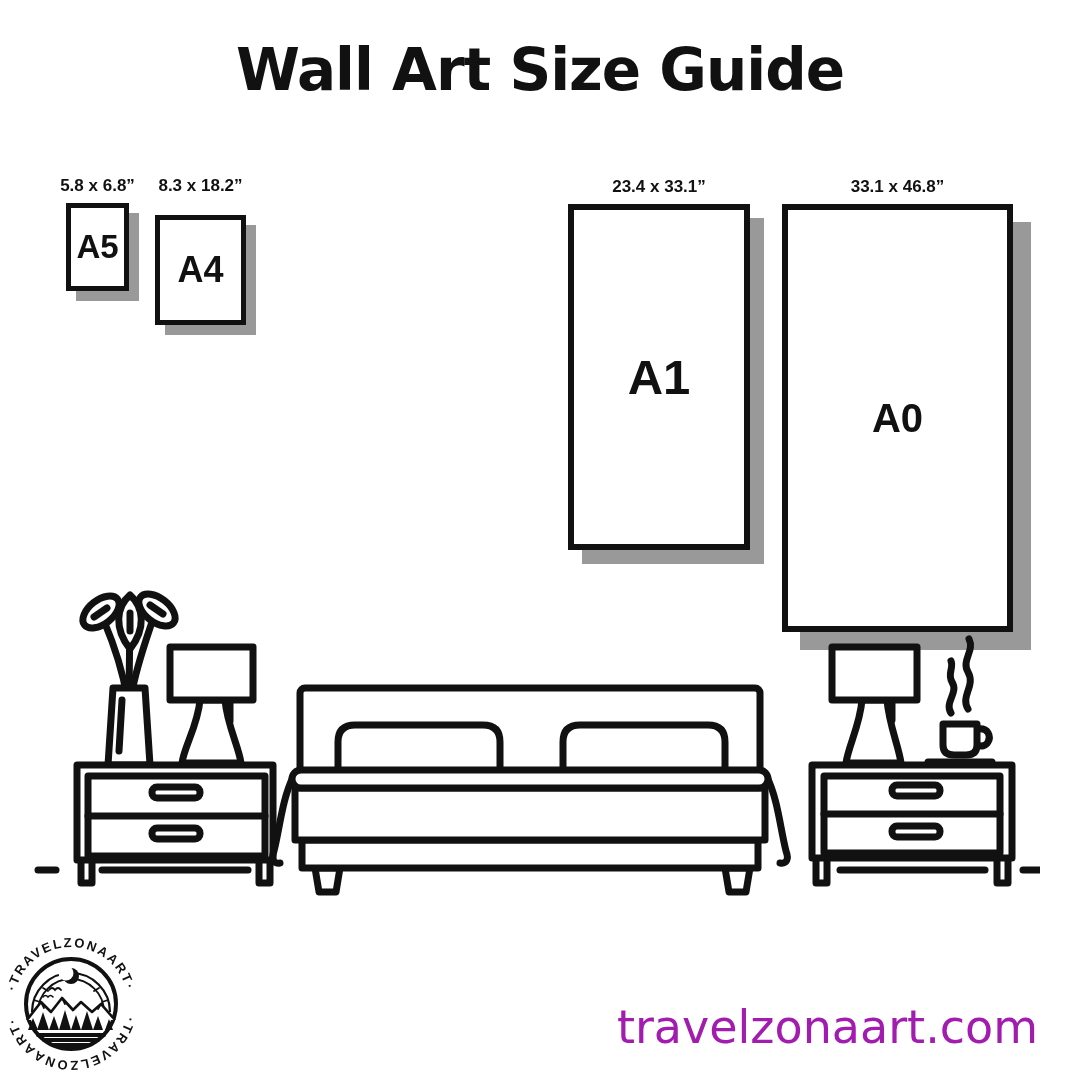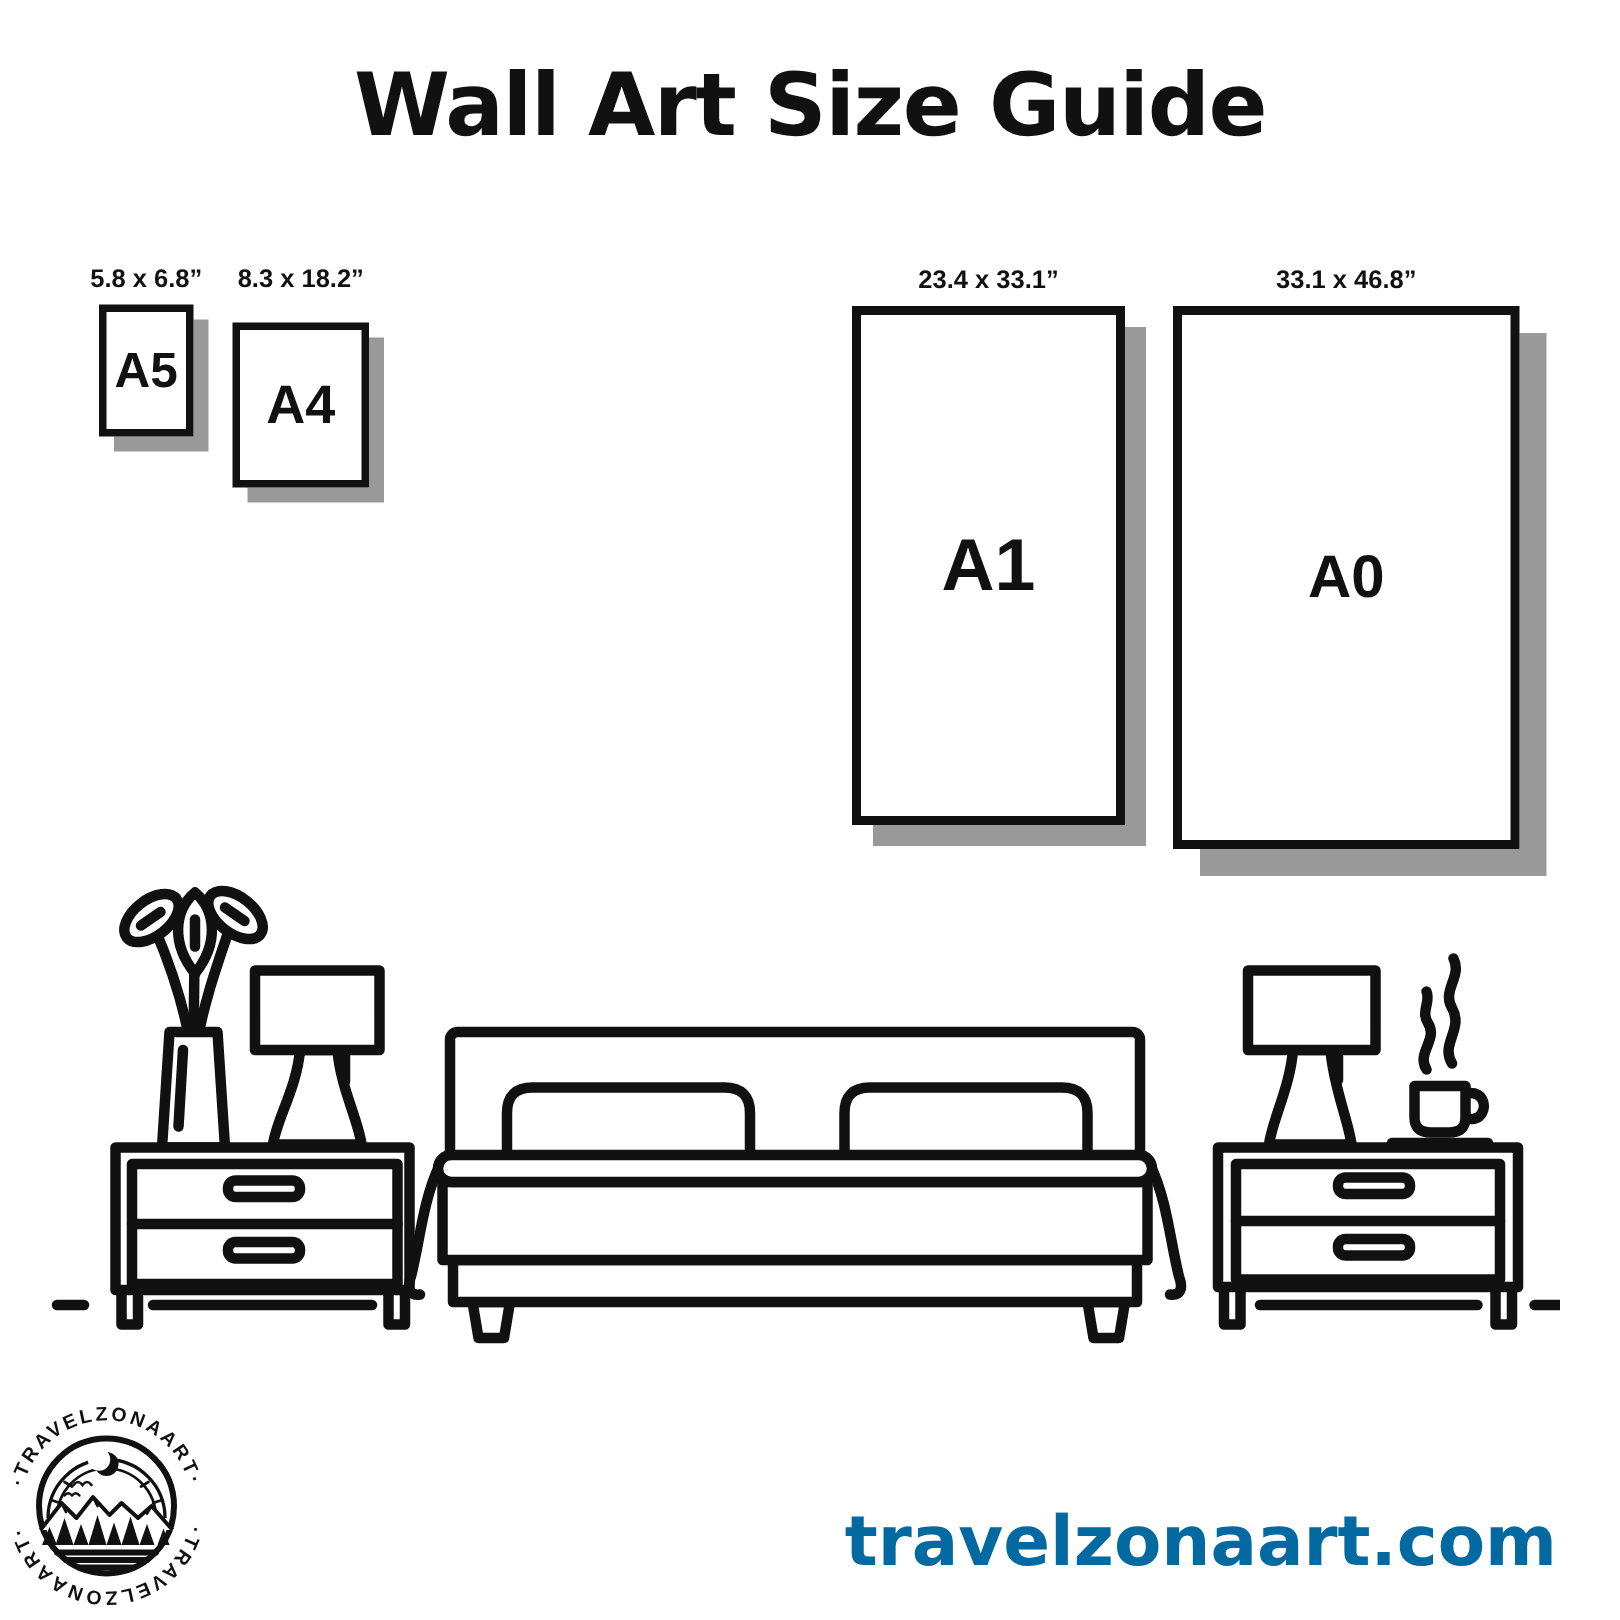--- a/index.html
+++ b/index.html
@@ -23,33 +23,33 @@
   }
   .dims{
     position:absolute;bottom:calc(100% + 7px);left:50%;transform:translateX(-50%);
     white-space:nowrap;font-size:17px;font-weight:bold;color:#111;
   }
   .p-a5{left:66px;top:203px;}  .p-a5 .sheet{width:63px;height:88px;font-size:33px;}
   .p-a4{left:155px;top:203px;} .p-a4 .sheet{width:91px;height:110px;font-size:36px;margin-top:12px;}
   .p-a3{left:262px;top:203px;} .p-a3 .sheet{width:111px;height:159px;font-size:38px;border-width:6px;}
   .p-a2{left:393px;top:204px;} .p-a2 .sheet{width:146px;height:204px;font-size:38px;border-width:6px;box-shadow:12px 12px 0 #999;}
   .p-a1{left:568px;top:204px;} .p-a1 .sheet{width:182px;height:346px;font-size:49px;border-width:6px;box-shadow:14px 14px 0 #999;}
-  .p-a0{left:782px;top:204px;border-radius:20px;} .p-a0 .sheet{width:231px;height:362px;font-size:40px;border-width:6px;box-shadow:18px 18px 0 #999;text-align:right;}
+  .p-a0{left:782px;top:204px;border-radius:20px;} .p-a0 .sheet{width:231px;height:428px;font-size:40px;border-width:6px;box-shadow:18px 18px 0 #999;text-align:right;}
   
   .scene{position:absolute;left:30px;top:585px;width:1010px;height:315px;}
   .scene .ln{fill:none;stroke:#111;stroke-width:7;stroke-linecap:round;stroke-linejoin:round;}
   .scene .fw{fill:#fff;stroke:#111;stroke-width:7;stroke-linecap:round;stroke-linejoin:round;}
   
   .logo{position:absolute;left:5px;top:930px;width:132px;height:146px;}
   .logo text{font-family:"Liberation Sans",sans-serif;font-weight:bold;font-size:13px;letter-spacing:2px;fill:#111;}
   
   .website{
     position:absolute;right:42px;top:1000px;
     font-family:"DejaVu Sans","Liberation Sans",sans-serif;
-    font-size:46px;font-weight:bold;color:#0369a1;
+    font-size:46px;font-weight:normal;color:#a21caf;
   }
 </style>
 </head>
 <body>
 
 <div class="canvas">
 
   <div class="title">Wall Art Size Guide</div>
 
   <div class="paper p-a5">

